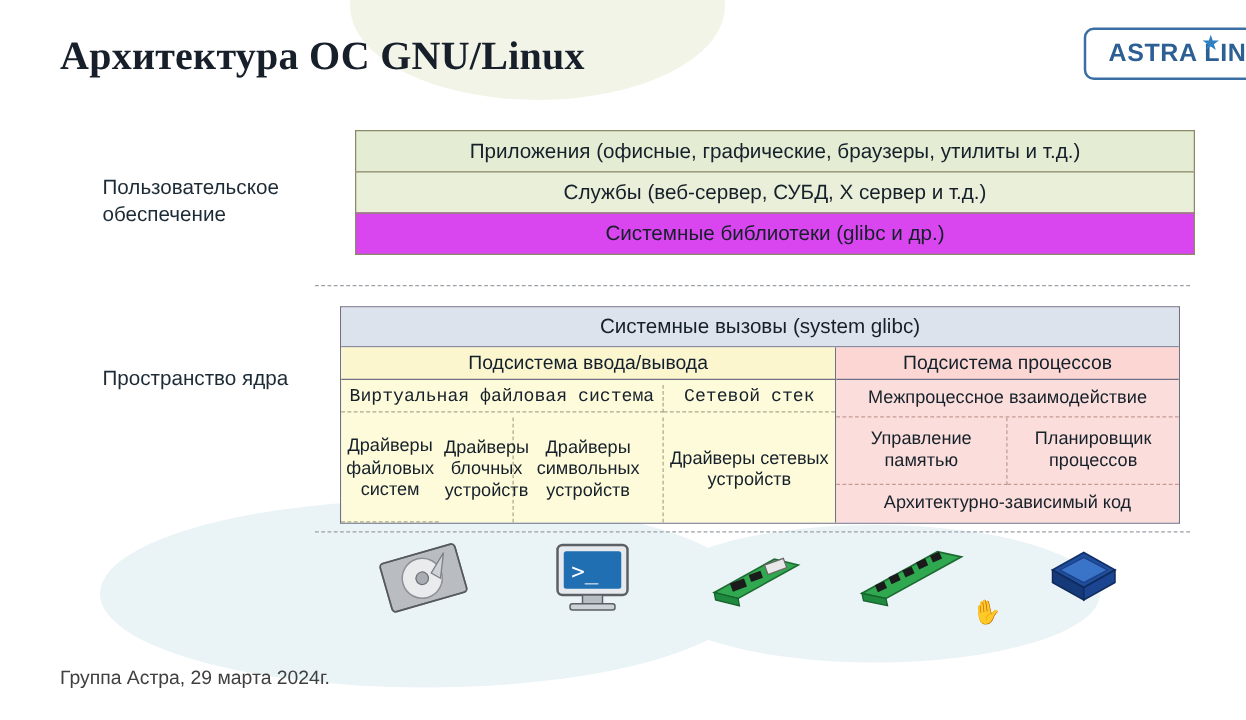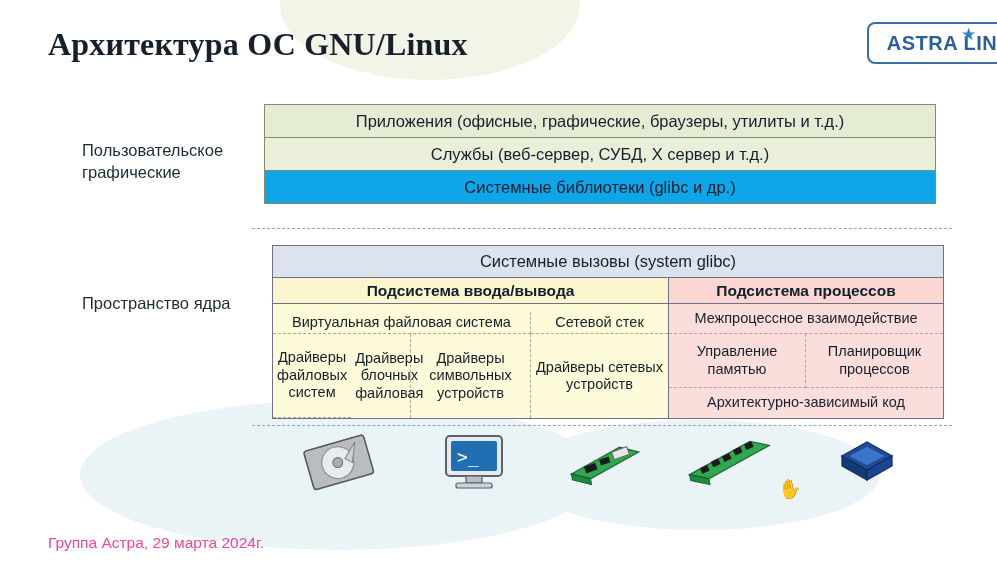--- a/index.html
+++ b/index.html
@@ -97,21 +97,21 @@
     color: #1d2b36;
     line-height: 1.35;
   }
   .label-user   { top: 139px; }
   .label-kernel { top: 292px; }
   .label-hw     { top: 447px; }
 
   
   .stack {
     position: absolute;
-    left: 264px;
+    left: 284px;
     top: 105px;
     width: 672px;
   }
 
   .row {
     box-sizing: border-box;
     border: 1px solid #8a8a6a;
     display: flex;
     align-items: center;
     justify-content: center;
@@ -120,21 +120,21 @@
     height: 34px;
     margin-top: -1px;
   }
   .row.apps {
     background: #e4ecd4;
   }
   .row.services {
     background: #e9efd9;
   }
   .row.libs {
-    background: #0ea5e9;
+    background: #d946ef;
   }
 
   .divider {
     position: absolute;
     left: 252px;
     width: 700px;
     border-top: 1px dashed #9aa0a6;
   }
   .divider-1 { top: 228px; }
   .divider-2 { top: 425px; }
@@ -175,21 +175,21 @@
     box-sizing: border-box;
     background: #fbdedb;
   }
 
   .subhead {
     height: 26px;
     display: flex;
     align-items: center;
     justify-content: center;
     font-size: 15.5px;
-    font-weight: bold;
+    font-weight: normal;
     color: #12202c;
     box-sizing: border-box;
     border-bottom: 1px solid #6f6f86;
   }
   .io-col .subhead { background: #fcf6cf; }
   .proc-col .subhead { background: #fbd6d2; }
 
   .cell {
     box-sizing: border-box;
     display: flex;
@@ -198,22 +198,23 @@
     text-align: center;
     font-size: 14.5px;
     color: #16202a;
     line-height: 1.2;
     padding: 2px 4px;
   }
 
   
   .io-top {
     display: flex;
-    align-items: flex-end;
+    align-items: center;
     height: 30px;
+    font-family: Liberation Mono, monospace;
   }
   .io-vfs {
     width: 258px;
     box-sizing: border-box;
     border-right: 1px dashed #a9a98a;
     border-bottom: 1px dashed #a9a98a;
   }
   .io-net-stack {
     flex: 1;
     box-sizing: border-box;
@@ -303,40 +304,40 @@
     color: #222;
     transform: rotate(-8deg);
   }
 
   
   .footer {
     position: absolute;
     left: 48px;
     top: 534px;
     font-size: 15.5px;
-    color: #ec4899;
+    color: #404040;
   }
 </style>
 </head>
 <body>
 
 <div class="slide">
 
   <div class="blob blob-a"></div>
   <div class="blob blob-b"></div>
   <div class="blob blob-c"></div>
 
   <div class="title">Архитектура ОС GNU/Linux</div>
 
   <div class="logo">
     <span class="logo-text">ASTRA LIN</span>
     <span class="logo-star">★</span>
   </div>
 
-  <div class="side-label label-user">Пользовательское графические</div>
+  <div class="side-label label-user">Пользовательское обеспечение</div>
   <div class="side-label label-kernel">Пространство ядра</div>
 
   <div class="stack">
     <div class="row apps">Приложения (офисные, графические, браузеры, утилиты и т.д.)</div>
     <div class="row services">Службы (веб-сервер, СУБД, X сервер и т.д.)</div>
     <div class="row libs">Системные библиотеки (glibc и др.)</div>
   </div>
 
   <div class="divider divider-1"></div>
 
@@ -349,21 +350,21 @@
         <div class="subhead">Подсистема ввода/вывода</div>
 
         <div class="io-top">
           <div class="cell io-vfs">Виртуальная файловая система</div>
           <div class="cell io-net-stack">Сетевой стек</div>
         </div>
 
         <div class="io-bottom">
           <div class="io-fsdrv-wrap">
             <div class="cell io-fsdrv">Драйверы файловых систем</div>
-            <div class="cell io-blkdrv">Драйверы блочных файловая</div>
+            <div class="cell io-blkdrv">Драйверы блочных устройств</div>
           </div>
           <div class="cell io-chardrv">Драйверы символьных устройств</div>
           <div class="cell io-netdrv">Драйверы сетевых устройств</div>
         </div>
       </div>
 
       <div class="proc-col">
         <div class="subhead">Подсистема процессов</div>
         <div class="cell proc-ipc">Межпроцессное взаимодействие</div>
         <div class="proc-mid">

